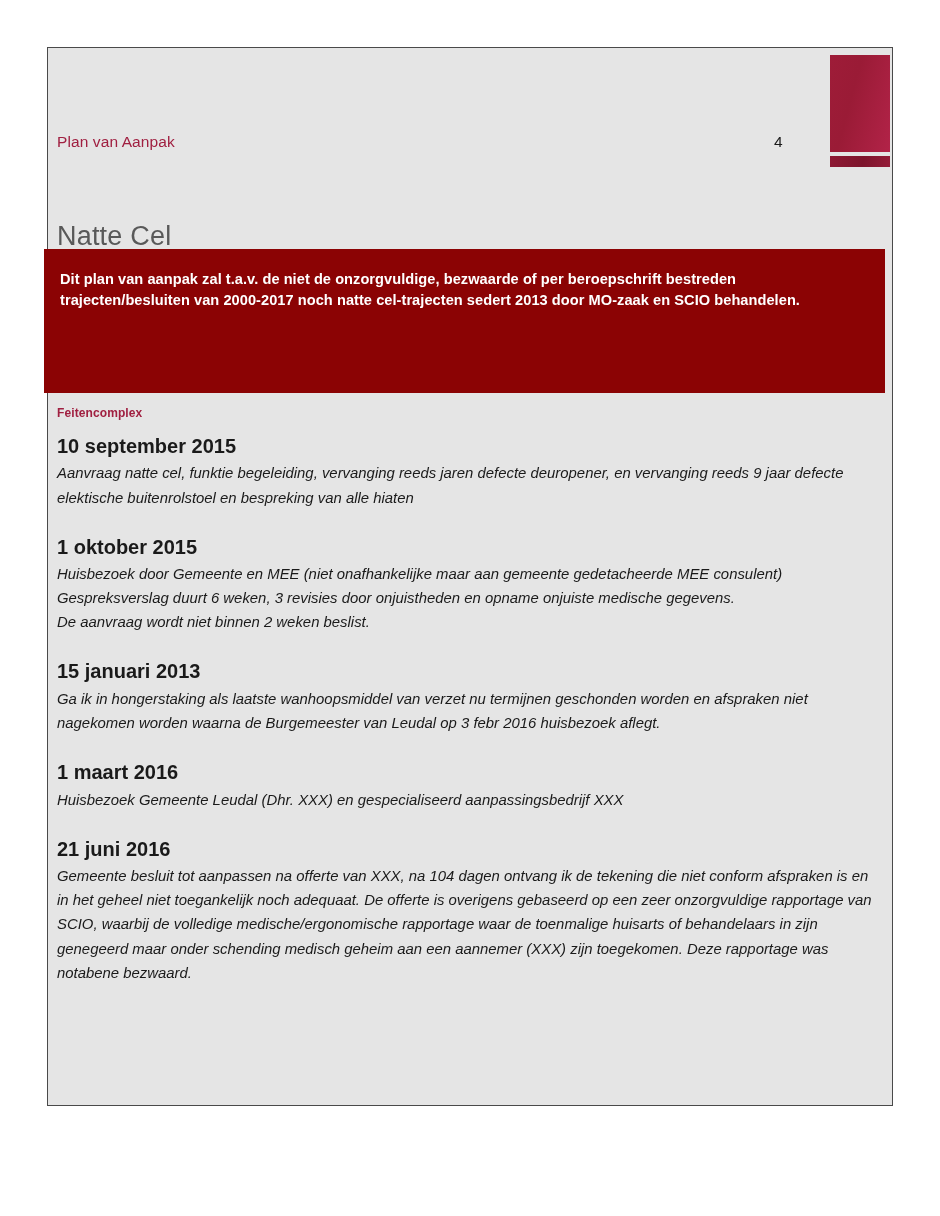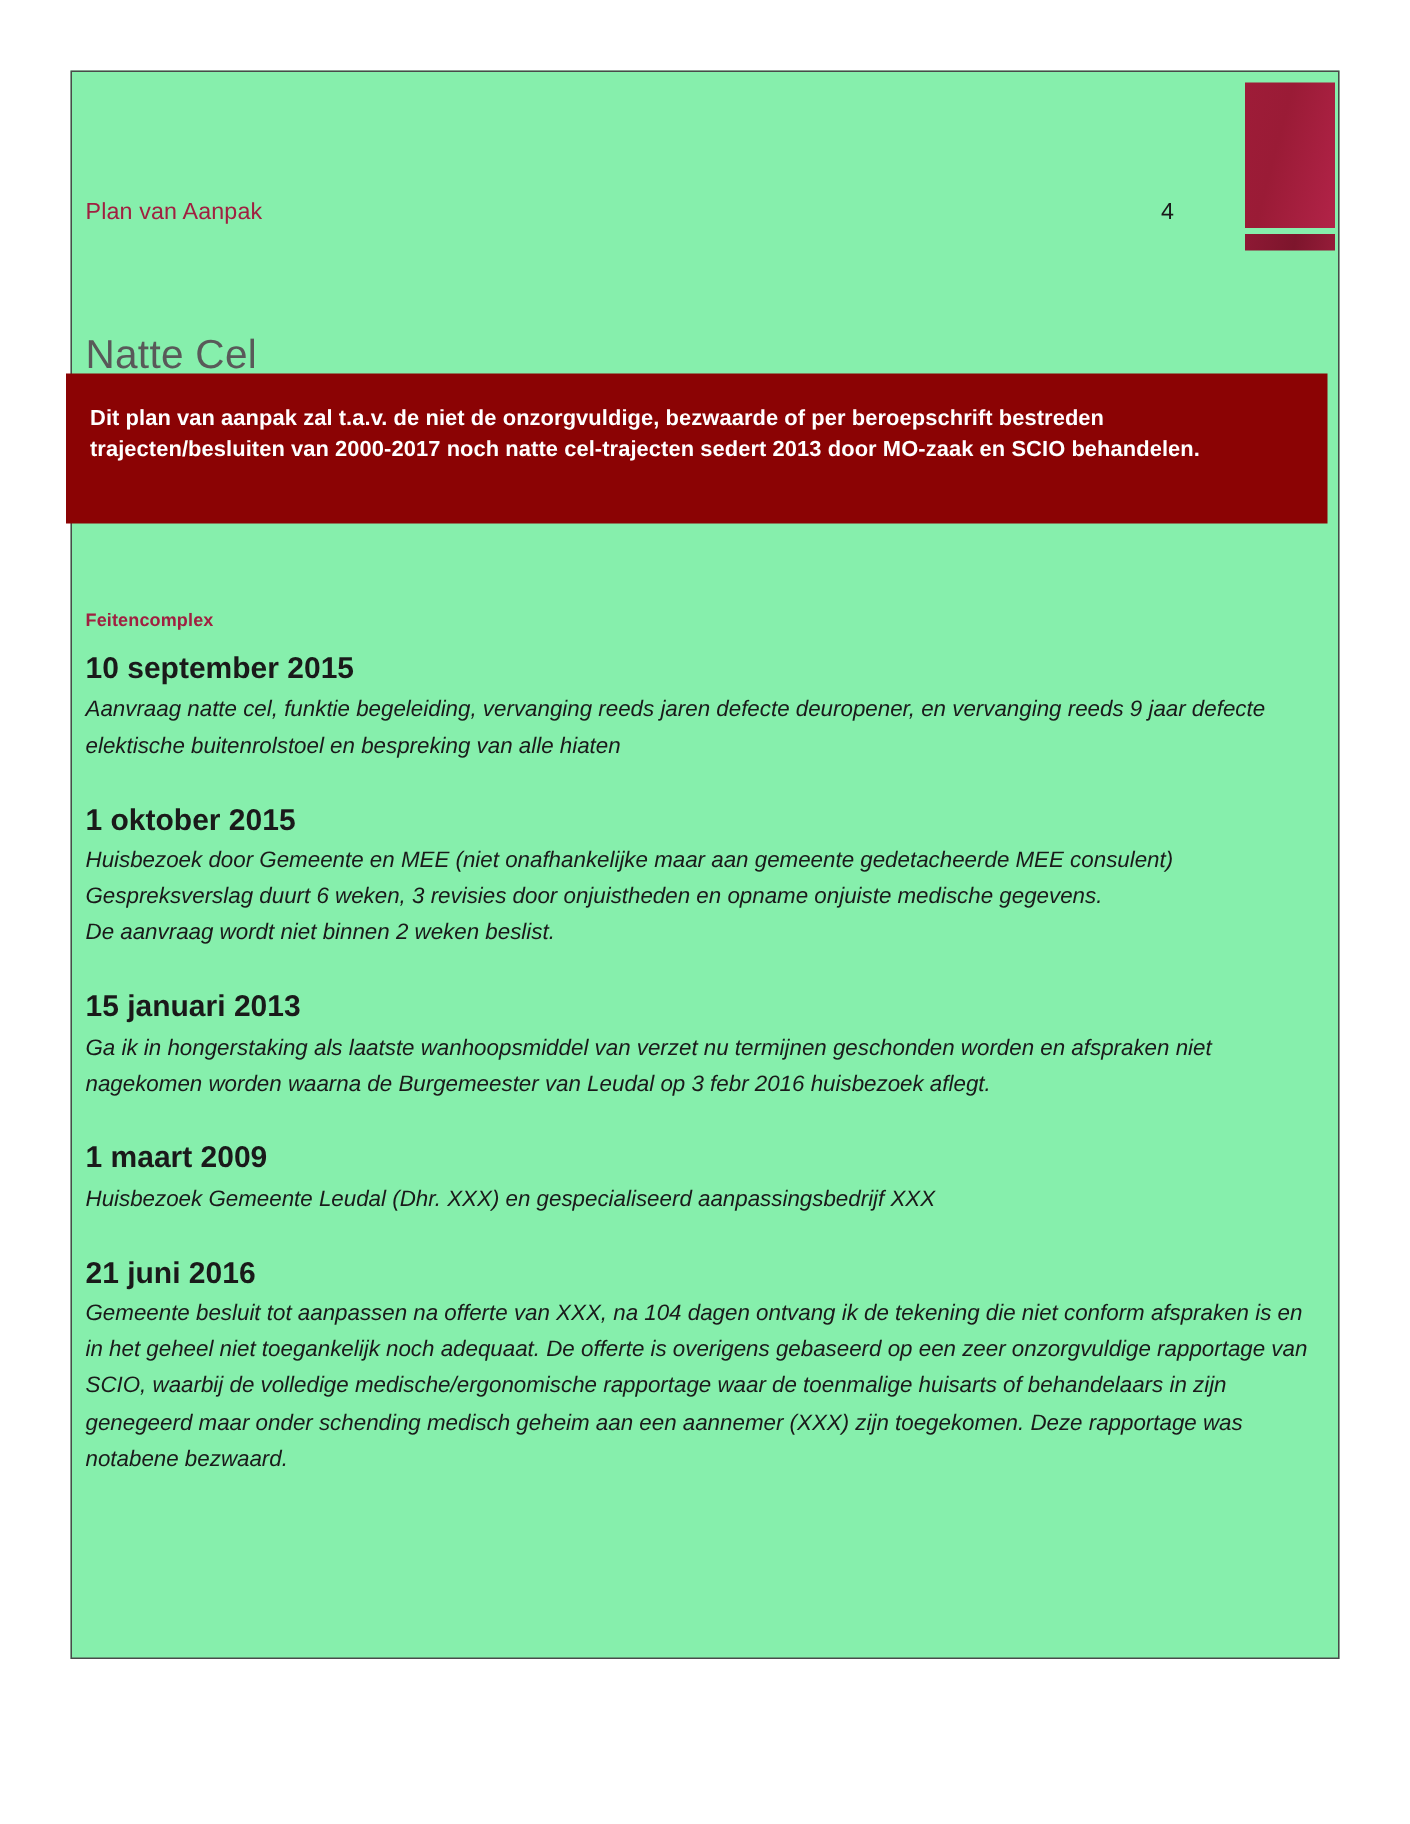--- a/index.html
+++ b/index.html
@@ -15,21 +15,21 @@
     overflow: hidden;
   }
 
   
   #page-sheet {
     position: absolute;
     left: 47px;
     top: 47px;
     width: 846px;
     height: 1059px;
-    background: #86efac;
+    background: #e5e5e5;
     border: 1px solid #4a4a4a;
     box-sizing: border-box;
   }
 
   
   #doc-header {
     position: absolute;
     left: 0;
     top: 0;
     width: 100%;
@@ -79,21 +79,21 @@
     font-weight: 400;
     letter-spacing: 0.2px;
   }
 
   
   #callout-box {
     position: absolute;
     left: -4px;
     top: 201px;
     width: 841px;
-    height: 100px;
+    height: 144px;
     background: #8b0304;
     box-sizing: border-box;
     padding: 20px 16px 0 16px;
   }
   .callout-paragraph {
     color: #ffffff;
     font-size: 14.6px;
     font-weight: bold;
     line-height: 1.44;
     margin: 0 0 15px 0;
@@ -163,21 +163,21 @@
       <p class="entry-line">Gespreksverslag duurt 6 weken, 3 revisies door onjuistheden en opname onjuiste medische gegevens.</p>
       <p class="entry-line">De aanvraag wordt niet binnen 2 weken beslist.</p>
     </div>
 
     <div class="entry">
       <p class="entry-date">15 januari 2013</p>
       <p class="entry-line">Ga ik in hongerstaking als laatste wanhoopsmiddel van verzet nu termijnen geschonden worden en afspraken niet nagekomen worden waarna de Burgemeester van Leudal op 3 febr 2016 huisbezoek aflegt.</p>
     </div>
 
     <div class="entry">
-      <p class="entry-date">1 maart 2009</p>
+      <p class="entry-date">1 maart 2016</p>
       <p class="entry-line">Huisbezoek Gemeente Leudal (Dhr. XXX) en gespecialiseerd aanpassingsbedrijf XXX</p>
     </div>
 
     <div class="entry">
       <p class="entry-date">21 juni 2016</p>
       <p class="entry-line">Gemeente besluit tot aanpassen na offerte van XXX, na 104 dagen ontvang ik de tekening die niet conform afspraken is en in het geheel niet toegankelijk noch adequaat. De offerte is overigens gebaseerd op een zeer onzorgvuldige rapportage van SCIO, waarbij de volledige medische/ergonomische rapportage waar de toenmalige huisarts of behandelaars in zijn genegeerd maar onder schending medisch geheim aan een aannemer (XXX) zijn toegekomen.  Deze rapportage was notabene bezwaard.</p>
     </div>
   </div>
 
 </div>

